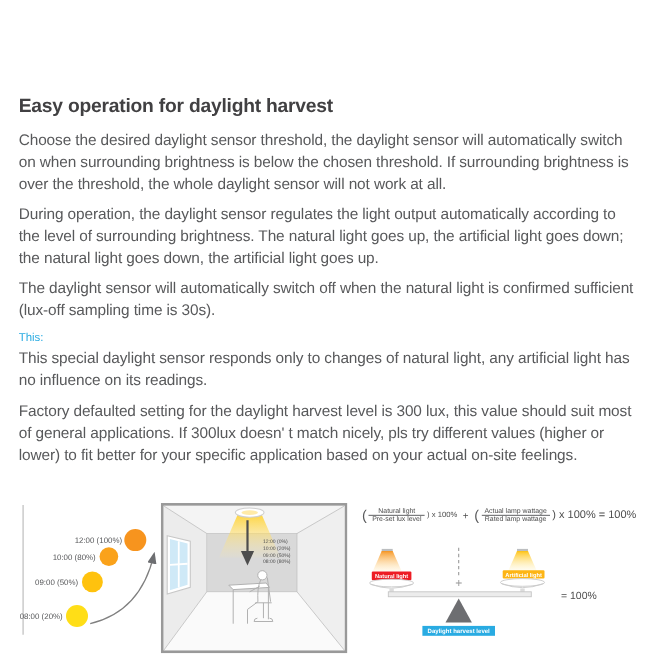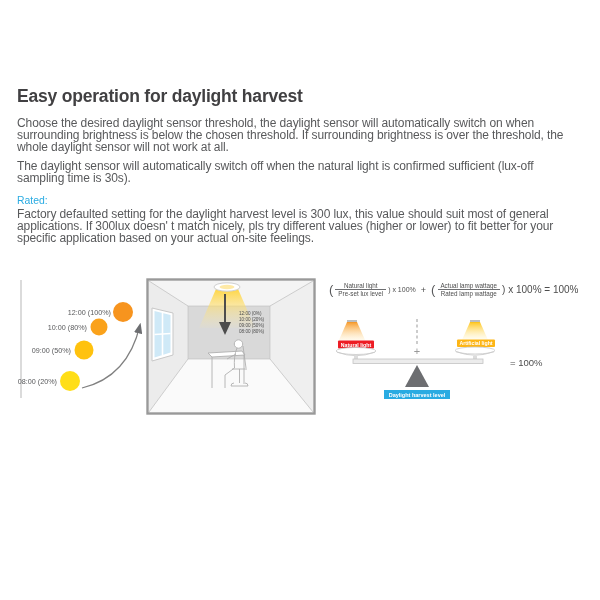--- a/index.html
+++ b/index.html
@@ -7,21 +7,21 @@
     width:600px;height:600px;background:#ffffff;overflow:hidden;
     font-family:"Liberation Sans", sans-serif;
     -webkit-font-smoothing:antialiased;
   }
   .content{padding:86px 20px 0 17px;}
   h1.page-title{
     font-size:17.5px;line-height:21px;margin:0 0 10px;
     color:#414042;font-weight:700;letter-spacing:-0.2px;
   }
   p.body-text{
-    font-size:12px;line-height:12px;margin:0 0 7px;
+    font-size:14px;line-height:20px;margin:0 0 7px;
     color:#58595b;letter-spacing:-0.1px;
   }
   p.tight{margin-bottom:11px;}
   .note-label{
     color:#29abe2;font-size:10.4px;line-height:12.8px;margin:0;
   }
   p.after-note{margin:0 0 8px;}
   p.mb9{margin-bottom:9px;}
   .diagram{
     position:relative;height:160px;margin:32px -16px 0 -17px;width:600px;
@@ -43,22 +43,24 @@
   .formula .times2{font-size:10px;}
 </style>
 </head>
 <body>
 
 <div class="content">
 
   <h1 class="page-title"><span>Easy operation for daylight harvest</span></h1>
 
   <p class="body-text">Choose the desired daylight sensor threshold, the daylight sensor will automatically switch on when surrounding brightness is below the chosen threshold. If surrounding brightness is over the threshold, the whole daylight sensor will not work at all.</p>
+  <p class="body-text">During operation, the daylight sensor regulates the light output automatically according to the level of surrounding brightness. The natural light goes up, the artificial light goes down; the natural light goes down, the artificial light goes up.</p>
   <p class="body-text tight">The daylight sensor will automatically switch off when the natural light is confirmed sufficient (lux-off sampling time is 30s).</p>
-  <p class="note-label">Rated:</p>
+  <p class="note-label">This:</p>
+  <p class="body-text after-note">This special daylight sensor responds only to changes of natural light, any artificial light has no influence on its readings.</p>
   <p class="body-text">Factory defaulted setting for the daylight harvest level is 300 lux, this value should suit most of general applications. If 300lux doesn' t match nicely, pls try different values (higher or lower) to fit better for your specific application based on your actual on-site feelings.</p>
 
   <div class="diagram">
 
     <svg class="sun-svg" width="150" height="135" viewBox="0 0 150 135">
       <defs>
         <marker id="ah" markerWidth="9" markerHeight="7" refX="7" refY="3.5" orient="auto">
           <polygon points="0,0 9,3.5 0,7" fill="#6d6e71"></polygon>
         </marker>
       </defs>

